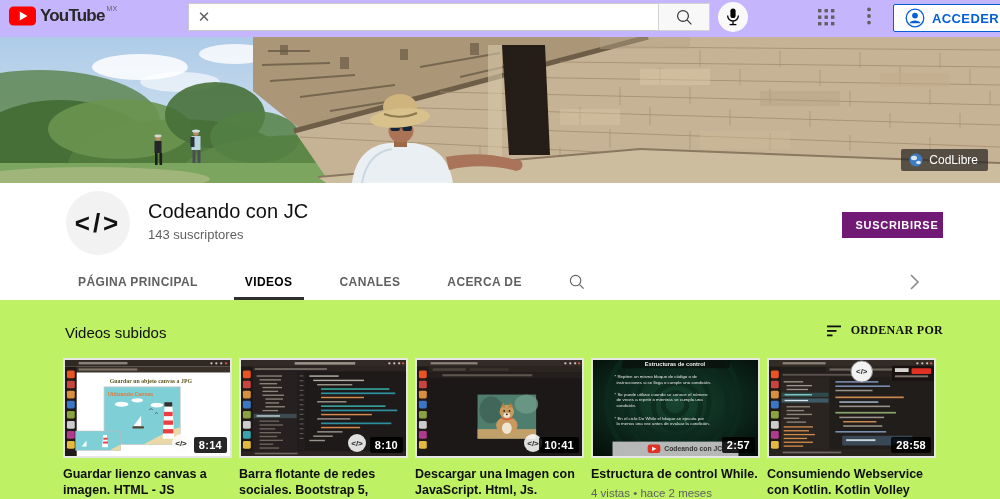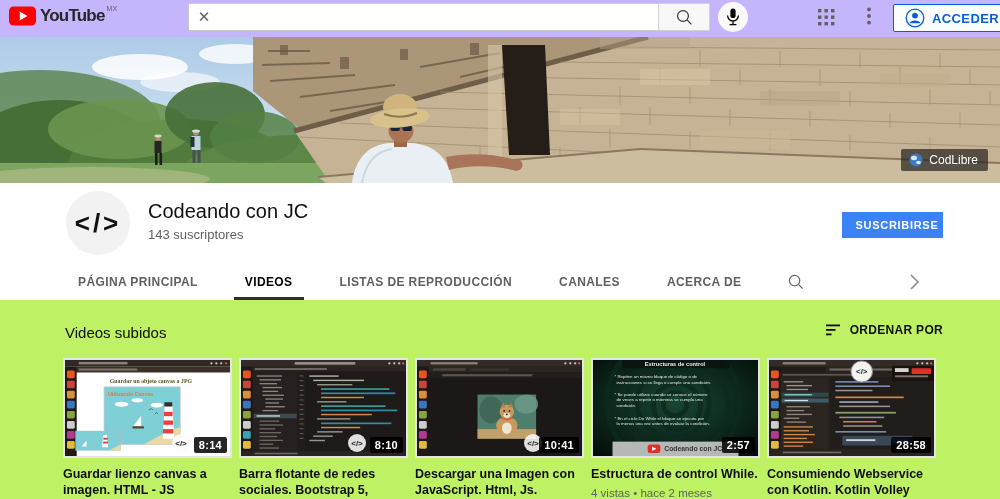--- a/index.html
+++ b/index.html
@@ -34,39 +34,39 @@
                   border-radius:2px; padding:4px 10px 4px 8px; display:flex; align-items:center; gap:6px; }
   #banner-badge span { color:#fff; font-size:12px; }
 
   
   #channel-header { position:absolute; left:0; top:183px; width:1000px; height:81px; background:#fff; }
   #avatar { position:absolute; left:66px; top:8px; width:64px; height:64px; border-radius:50%;
             background:#f2f2f2; display:flex; align-items:center; justify-content:center;
             font-weight:bold; font-size:26px; letter-spacing:3px; color:#111; }
   #channel-name { position:absolute; left:148px; top:17px; font-size:20px; color:#0f0f0f; }
   #channel-subs { position:absolute; left:148px; top:44px; font-size:13px; color:#606060; }
-  #subscribe-btn { position:absolute; left:842px; top:29px; width:101px; height:26px; background:#3b82f6;
+  #subscribe-btn { position:absolute; left:842px; top:29px; width:101px; height:26px; background:#701a75;
                    color:#fff; border:none; font-family:"Liberation Sans", sans-serif;
                    font-size:11px; font-weight:bold; letter-spacing:0.7px; cursor:pointer;padding-left:9px; }
 
   
   #tabs { position:absolute; left:0; top:264px; width:1000px; height:36px; background:#fff;
           display:flex; align-items:stretch; padding-left:78px; }
   .tab { position:relative; display:flex; align-items:center; margin-right:47px;
          font-size:12px; font-weight:bold; letter-spacing:0.4px; color:#606060; cursor:pointer; white-space:nowrap; }
   .tab.active { color:#000000; }
   .tab.active::after { content:""; position:absolute; left:-11px; right:-11px; bottom:0; height:3px; background:#2f2f2f; }
   #tab-search { display:flex; align-items:center; cursor:pointer; margin-right:0; }
   #tabs-chevron { position:absolute; left:908px; top:8px; cursor:pointer; }
 
   
   #content { position:absolute; left:0; top:300px; width:1000px; height:199px; background:#bef264; }
   #section-title { position:absolute; left:65px; top:24px; font-size:15px; font-weight:500; color:#0f0f0f; }
   #sort-btn { position:absolute; right:57px; top:23px; display:flex; align-items:center; gap:9px;
-              font-size:12px; font-weight:bold; letter-spacing:0.3px; color:#0f0f0f; cursor:pointer; }
+              font-size:12px; font-weight:bold; letter-spacing:0.3px; color:#0f0f0f; cursor:pointer;font-family:Liberation Serif, serif; }
 
   .card { position:absolute; top:58px; width:169px; }
   .thumb { position:relative; width:169px; height:100px; border:2px solid #e5e5e5; background:#222; cursor:pointer; }
   .thumb svg { display:block; width:100%; height:100%; }
   .duration { position:absolute; right:3px; bottom:3px; background:rgba(0,0,0,0.85); color:#fff;
               font-size:11px; font-weight:bold; letter-spacing:0.3px; padding:2px 5px; border-radius:2px; }
   .watermark { position:absolute; right:40px; bottom:4px; width:18px; height:18px; border-radius:50%;
                background:rgba(252,252,252,0.88); color:#222; font-size:8px; font-weight:bold;
                display:flex; align-items:center; justify-content:center; }
   .v-title { margin-top:8px; font-size:12.5px; font-weight:bold; color:#0f0f0f; line-height:16px;
@@ -254,21 +254,20 @@
 <div id="channel-header">
   <div id="avatar">&lt;/&gt;</div>
   <div id="channel-name">Codeando con JC</div>
   <div id="channel-subs">143 suscriptores</div>
   <button id="subscribe-btn">SUSCRIBIRSE</button>
 </div>
 
 <div id="tabs">
   <div class="tab">PÁGINA PRINCIPAL</div>
   <div class="tab active">VIDEOS</div>
-  <div class="tab">LISTAS DE REPRODUCCIÓN</div>
   <div class="tab">CANALES</div>
   <div class="tab">ACERCA DE</div>
   <div class="tab" id="tab-search">
     <svg width="16" height="16" viewBox="0 0 16 16">
       <circle cx="6.6" cy="6.6" r="5.2" fill="none" stroke="#606060" stroke-width="1.1"></circle>
       <line x1="10.6" y1="10.6" x2="14.6" y2="14.6" stroke="#606060" stroke-width="1.1"></line>
     </svg>
   </div>
   <div id="tabs-chevron">
     <svg width="12" height="20" viewBox="0 0 12 20">

